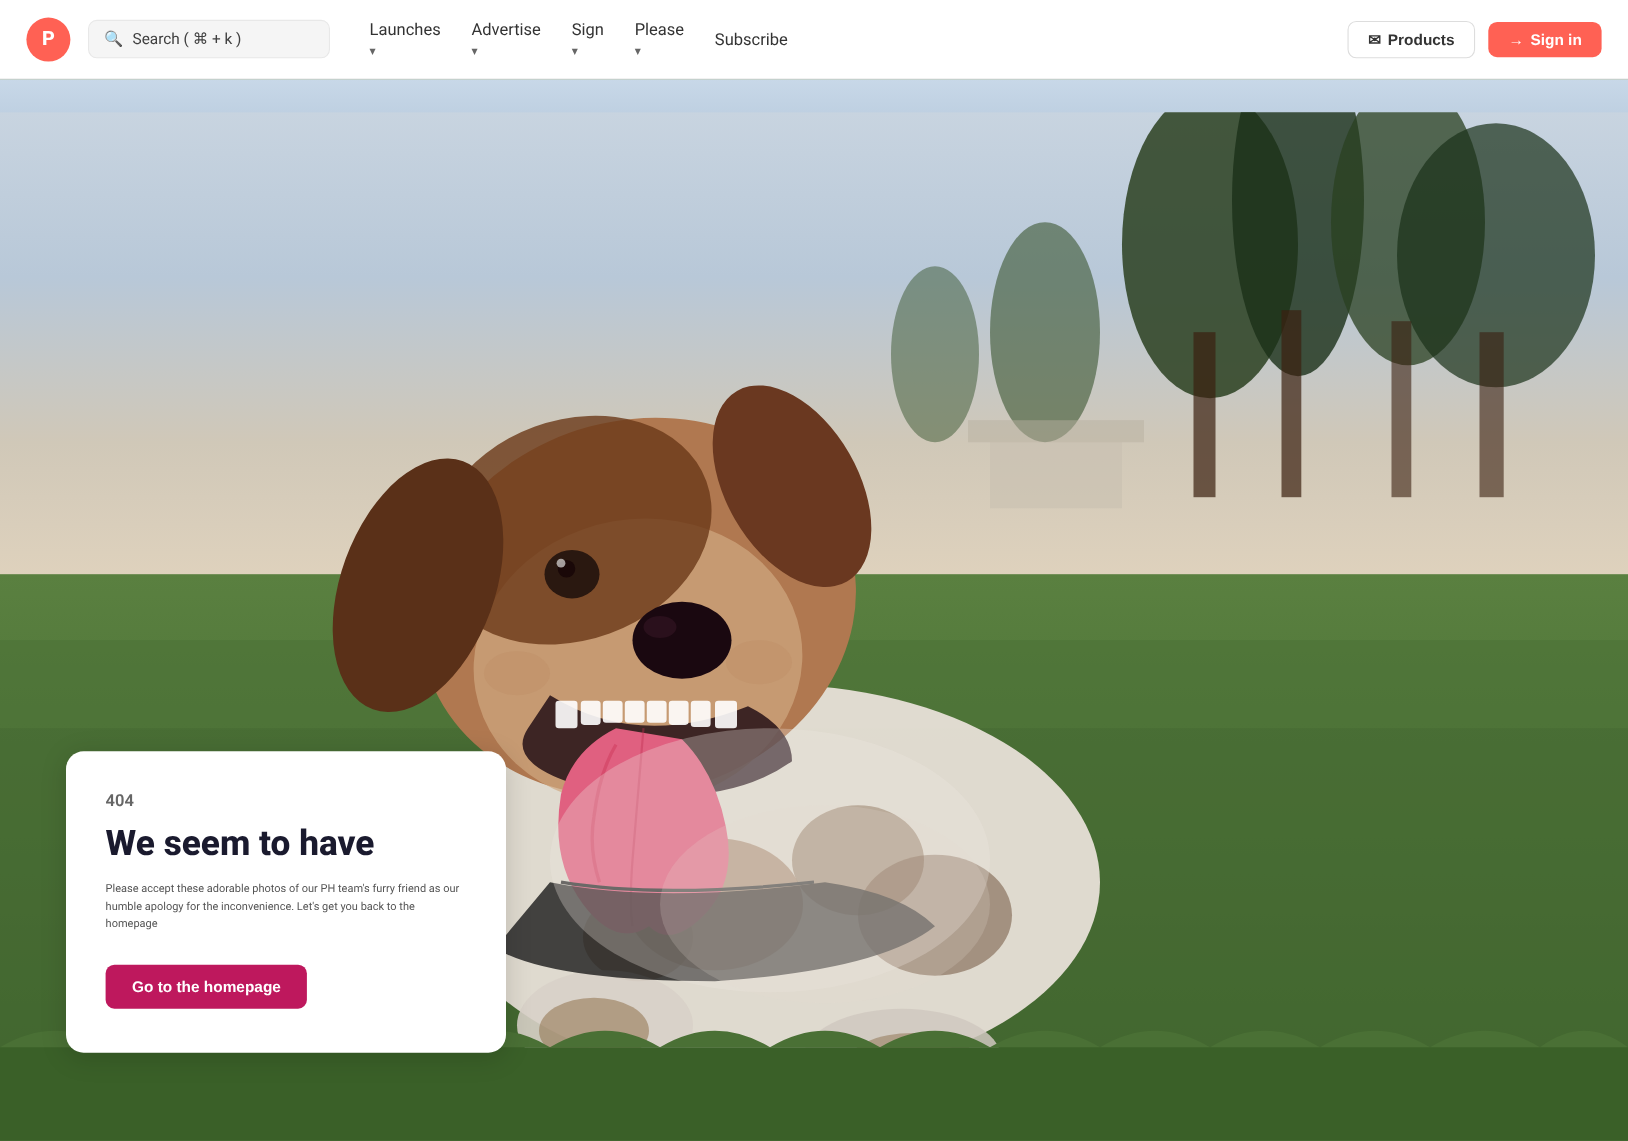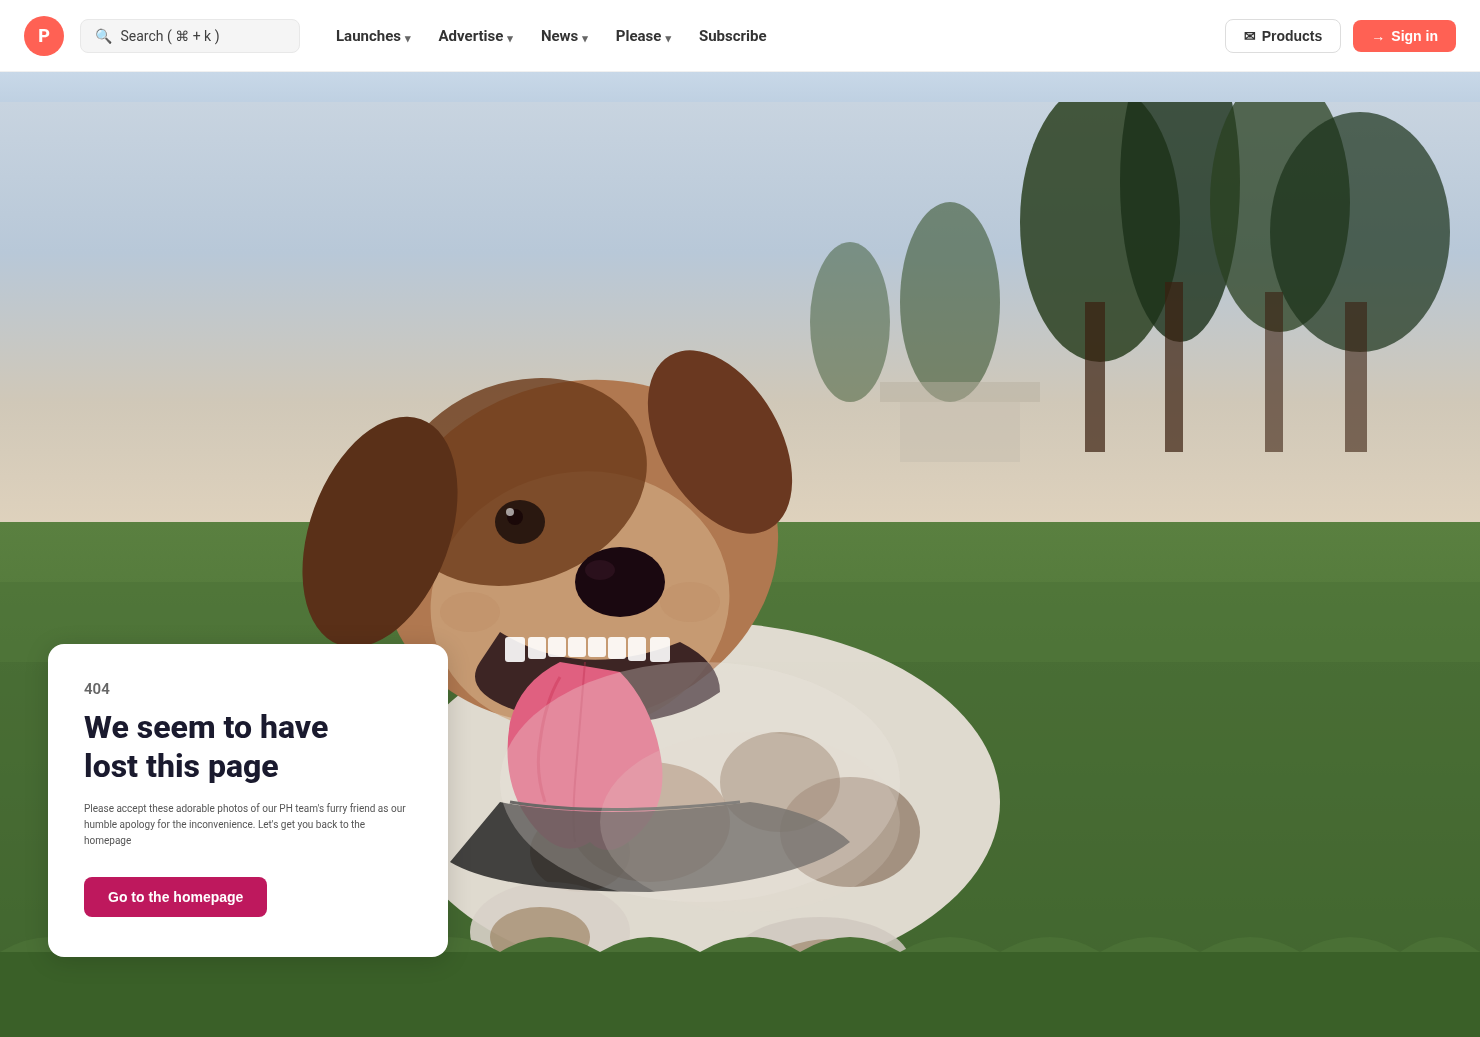--- a/index.html
+++ b/index.html
@@ -71,29 +71,30 @@
 
     .nav-links {
       display: flex;
       align-items: center;
       gap: 4px;
       flex: 1;
     }
 
     .nav-link {
       display: flex;
-      align-items: flex-end;
+      align-items: flex-start;
       gap: 4px;
       padding: 8px 12px;
       font-size: 15px;
-      font-weight: 700;
+      font-weight: 400;
       color: #333;
       cursor: pointer;
       border-radius: 6px;
       text-decoration: none;
+      flex-direction: column;
     }
 
     .nav-link-chevron {
       font-size: 11px;
       color: #666;
     }
 
     .nav-actions {
       display: flex;
       align-items: center;
@@ -158,21 +159,21 @@
           #588048 80%,
           #608848 90%,
           #5a8040 100%
         );
     }
 
     
     .error-card {
       position: absolute;
       bottom: 80px;
-      left: 48px;
+      left: 60px;
       width: 400px;
       background: white;
       border-radius: 16px;
       padding: 36px 36px 40px;
       box-shadow: 0 4px 24px rgba(0,0,0,0.15);
     }
 
     .error-code {
       font-size: 15px;
       font-weight: 600;
@@ -236,21 +237,21 @@
   <div class="nav-links">
     <a class="nav-link">
       <span>Launches</span>
       <span class="nav-link-chevron">▾</span>
     </a>
     <a class="nav-link">
       <span>Advertise</span>
       <span class="nav-link-chevron">▾</span>
     </a>
     <a class="nav-link">
-      <span>News</span>
+      <span>Sign</span>
       <span class="nav-link-chevron">▾</span>
     </a>
     <a class="nav-link">
       <span>Please</span>
       <span class="nav-link-chevron">▾</span>
     </a>
     <a class="nav-link">
       <span>Subscribe</span>
     </a>
   </div>
@@ -367,18 +368,17 @@
       <rect x="0" y="850" width="1480" height="115" fill="#3a6028"></rect>
 
       <path d="M 0 850 Q 50 820 100 850 Q 150 820 200 850 Q 250 820 300 850 Q 350 820 400 850 Q 450 820 500 850 Q 550 820 600 850 Q 650 820 700 850 Q 750 820 800 850 Q 850 820 900 850 Q 950 820 1000 850 Q 1050 820 1100 850 Q 1150 820 1200 850 Q 1250 820 1300 850 Q 1350 820 1400 850 Q 1440 820 1480 850" fill="#4a7035" stroke="none"></path>
     </svg>
   </div>
 
   <div class="error-card">
     <div class="error-code">404</div>
     <h1 class="error-title">
       <span>We seem to have</span><br>
-      <span>lost this page</span>
     </h1>
     <p class="error-desc">Please accept these adorable photos of our PH team's furry friend as our humble apology for the inconvenience. Let's get you back to the homepage</p>
     <button class="btn-homepage">Go to the homepage</button>
   </div>
 </div>
 
 </body></html>

